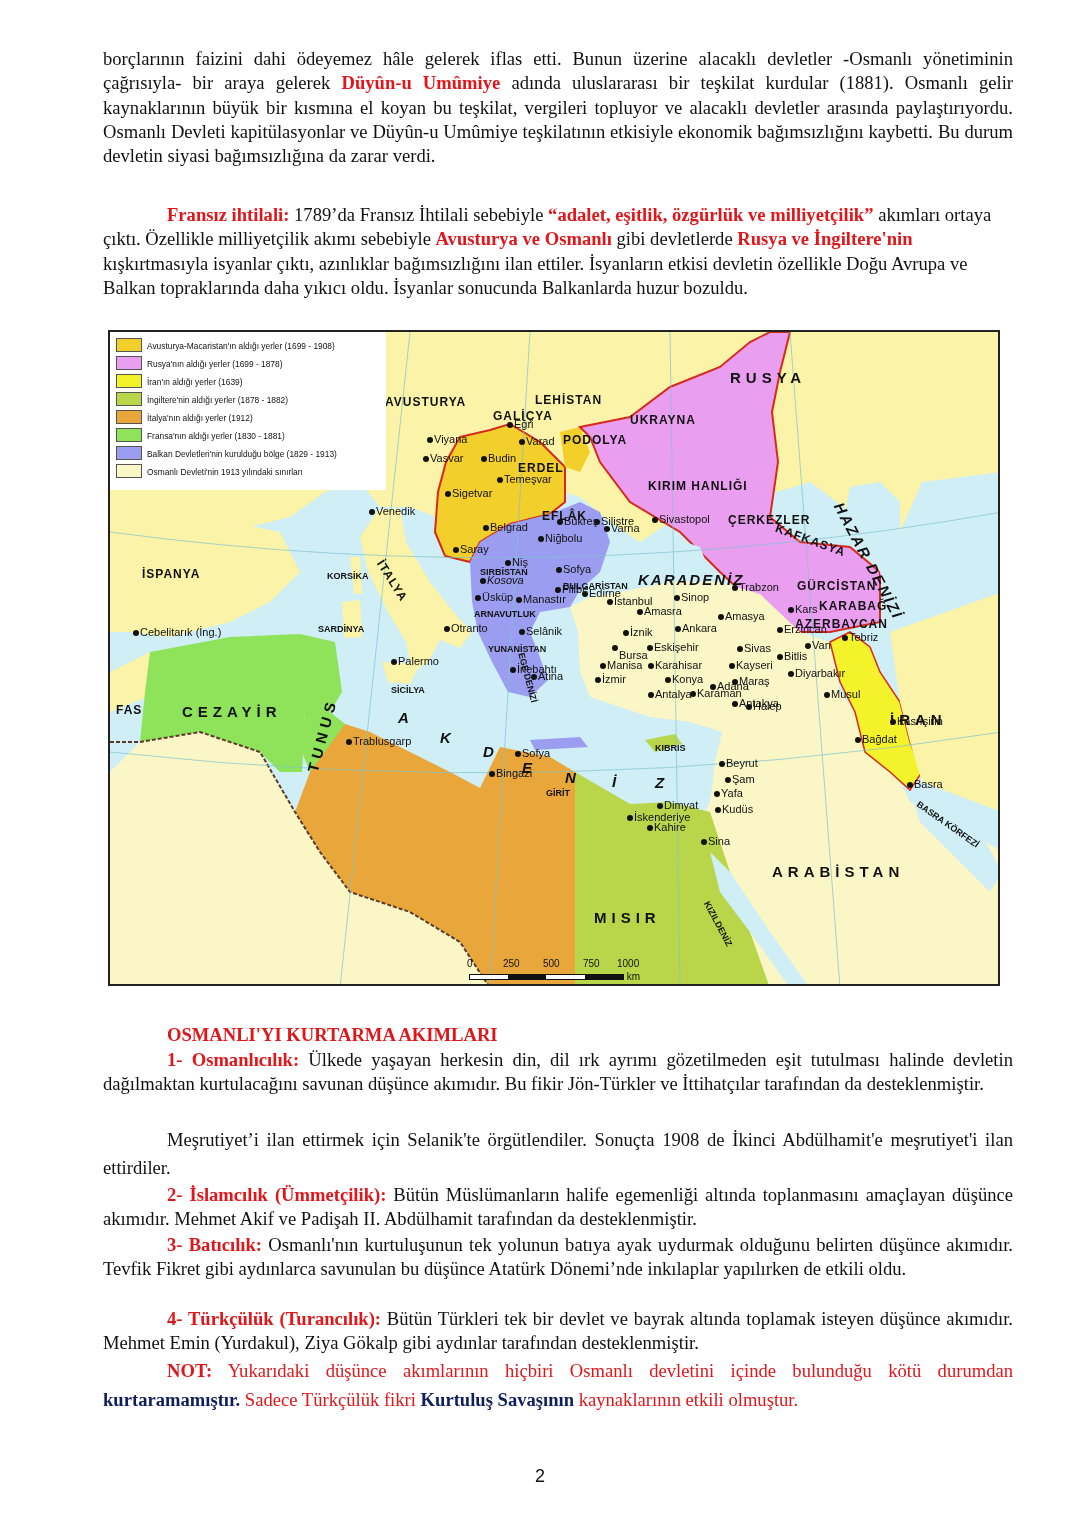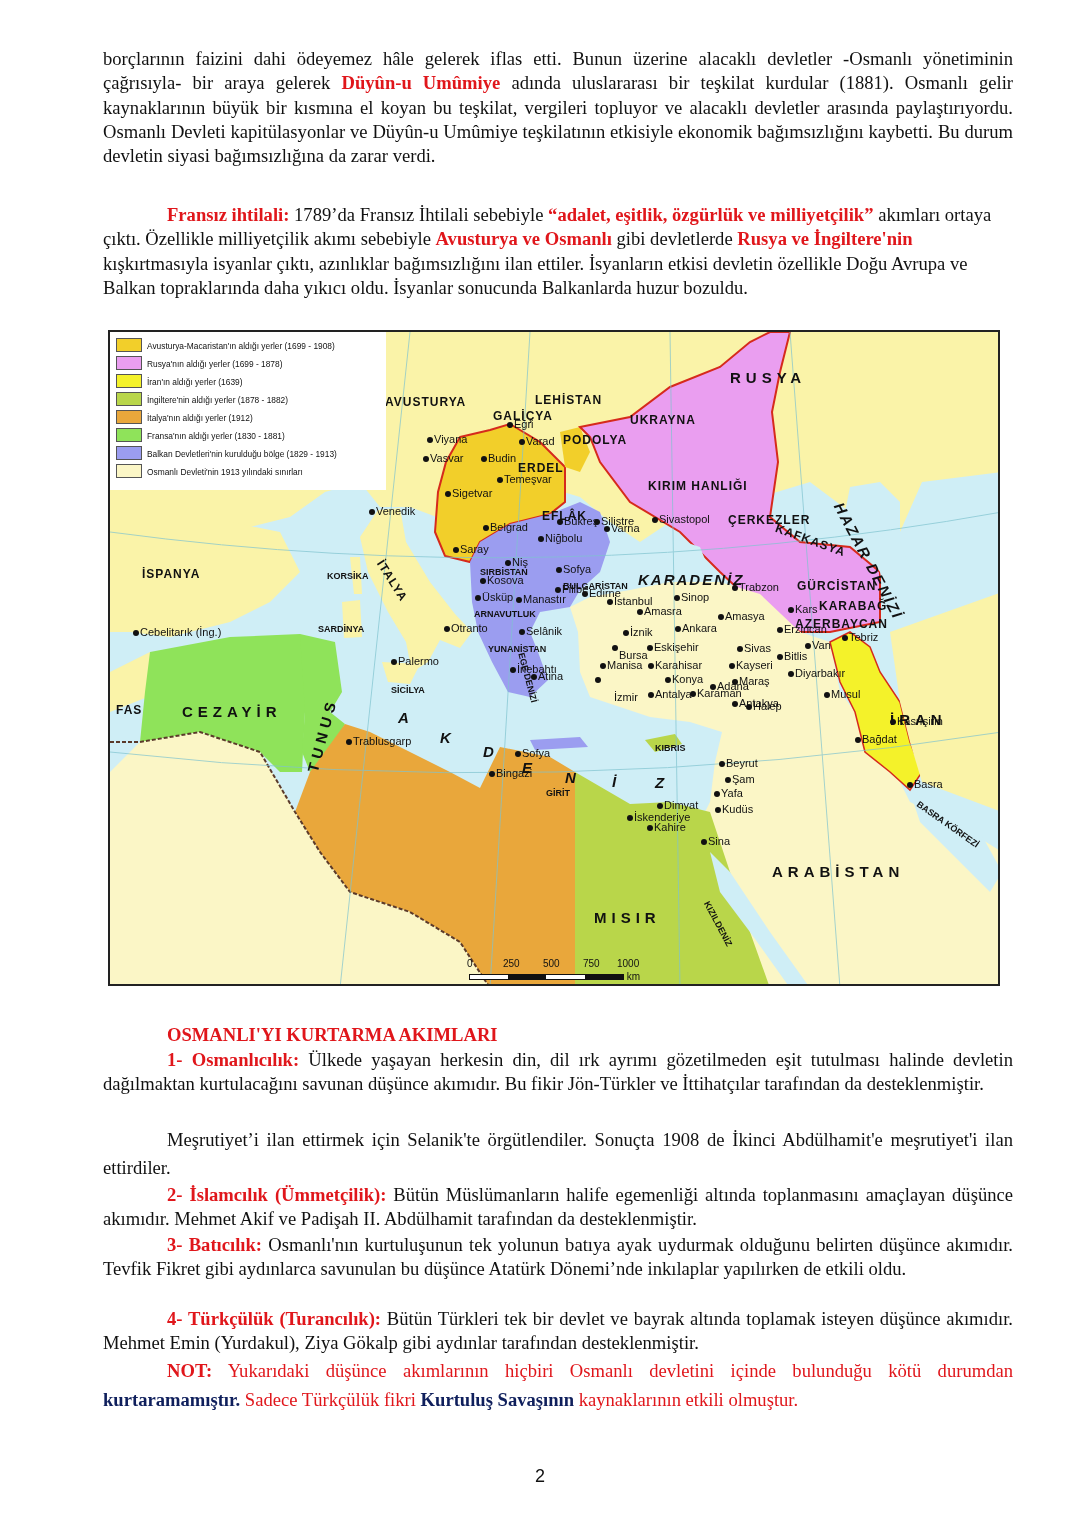--- a/index.html
+++ b/index.html
@@ -175,21 +175,21 @@
       <span class="lbl" style="left: 350px; top: 212px;">Saray</span>
       <span class="dot" style="left: 542px; top: 185px;"></span>
       <span class="lbl" style="left: 549px; top: 182px;">Sivastopol</span>
       <span class="dot" style="left: 395px; top: 228px;"></span>
       <span class="lbl" style="left: 402px; top: 225px;">Niş</span>
       <span class="dot" style="left: 446px; top: 235px;"></span>
       <span class="lbl" style="left: 453px; top: 232px;">Sofya</span>
       <span class="dot" style="left: 494px; top: 194px;"></span>
       <span class="lbl" style="left: 501px; top: 191px;">Varna</span>
       <span class="dot" style="left: 370px; top: 246px;"></span>
-      <span class="lbl" style="left: 377px; top: 243px;">Kosova</span>
+      <span class="lbl" style="left: 377px; top: 243px; font-style: italic;">Kosova</span>
       <span class="dot" style="left: 365px; top: 263px;"></span>
       <span class="lbl" style="left: 372px; top: 260px;">Üsküp</span>
       <span class="dot" style="left: 406px; top: 265px;"></span>
       <span class="lbl" style="left: 413px; top: 262px;">Manastır</span>
       <span class="dot" style="left: 445px; top: 255px;"></span>
       <span class="lbl" style="left: 452px; top: 252px;">Filibe</span>
       <span class="dot" style="left: 472px; top: 259px;"></span>
       <span class="lbl" style="left: 479px; top: 256px;">Edirne</span>
       <span class="dot" style="left: 497px; top: 267px;"></span>
       <span class="lbl" style="left: 504px; top: 264px;">İstanbul</span>
@@ -233,21 +233,21 @@
       <span class="lbl" style="left: 497px; top: 328px;">Manisa</span>
       <span class="dot" style="left: 538px; top: 331px;"></span>
       <span class="lbl" style="left: 545px; top: 328px;">Karahisar</span>
       <span class="dot" style="left: 619px; top: 331px;"></span>
       <span class="lbl" style="left: 626px; top: 328px;">Kayseri</span>
       <span class="dot" style="left: 400px; top: 335px;"></span>
       <span class="lbl" style="left: 407px; top: 332px;">İnebahtı</span>
       <span class="dot" style="left: 421px; top: 342px;"></span>
       <span class="lbl" style="left: 428px; top: 339px;">Atina</span>
       <span class="dot" style="left: 485px; top: 345px;"></span>
-      <span class="lbl" style="left: 492px; top: 360px; padding-left: 12px;">İzmir</span>
+      <span class="lbl" style="left: 492px; top: 342px;">İzmir</span>
       <span class="dot" style="left: 555px; top: 345px;"></span>
       <span class="lbl" style="left: 562px; top: 342px;">Konya</span>
       <span class="dot" style="left: 678px; top: 339px;"></span>
       <span class="lbl" style="left: 685px; top: 336px;">Diyarbakır</span>
       <span class="dot" style="left: 600px; top: 352px;"></span>
       <span class="lbl" style="left: 607px; top: 349px;">Adana</span>
       <span class="dot" style="left: 622px; top: 347px;"></span>
       <span class="lbl" style="left: 629px; top: 344px;">Maraş</span>
       <span class="dot" style="left: 538px; top: 360px;"></span>
       <span class="lbl" style="left: 545px; top: 357px;">Antalya</span>

